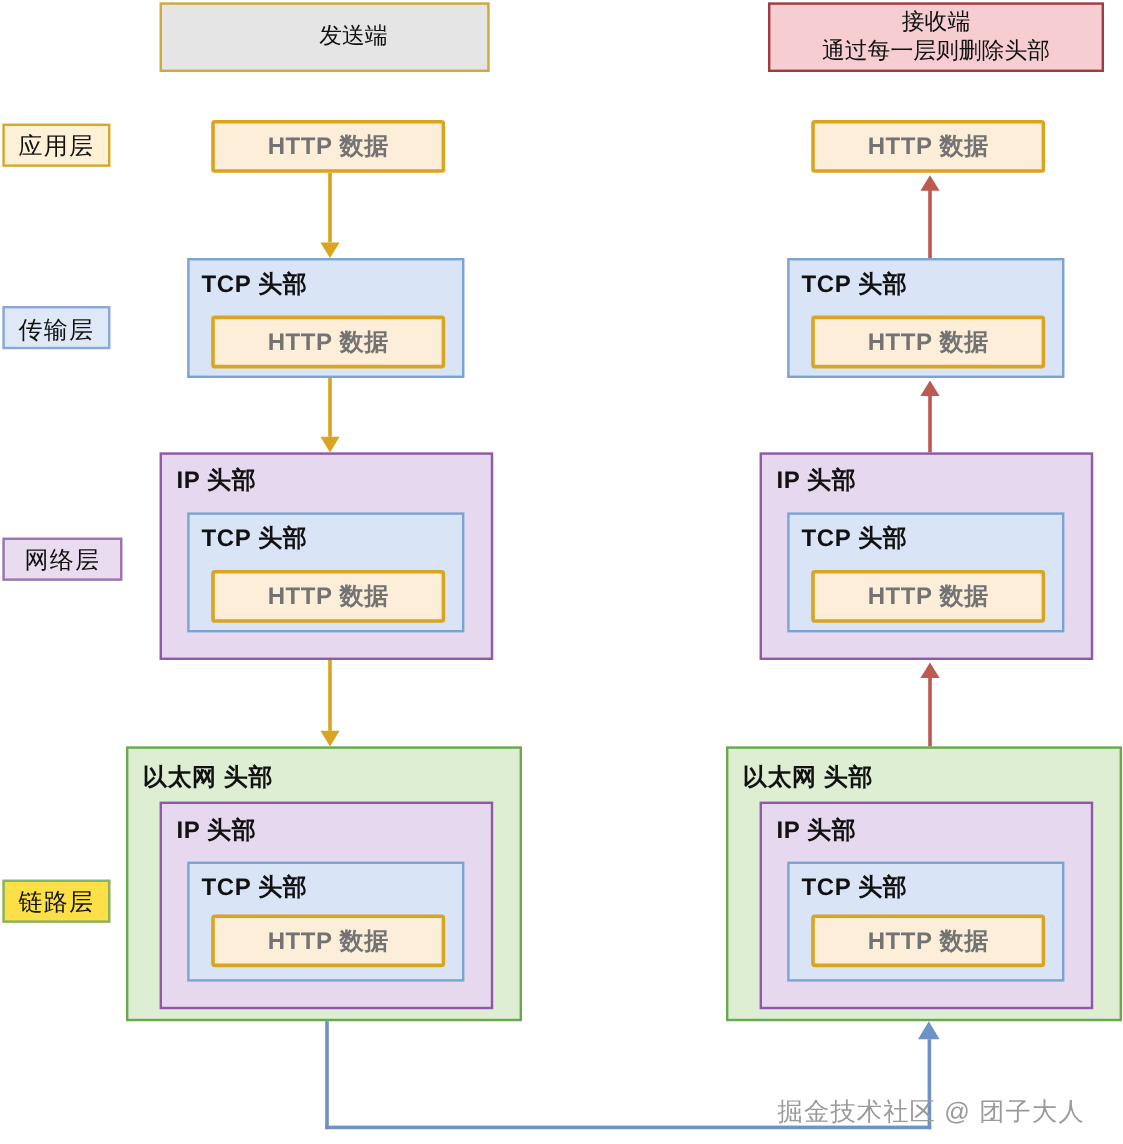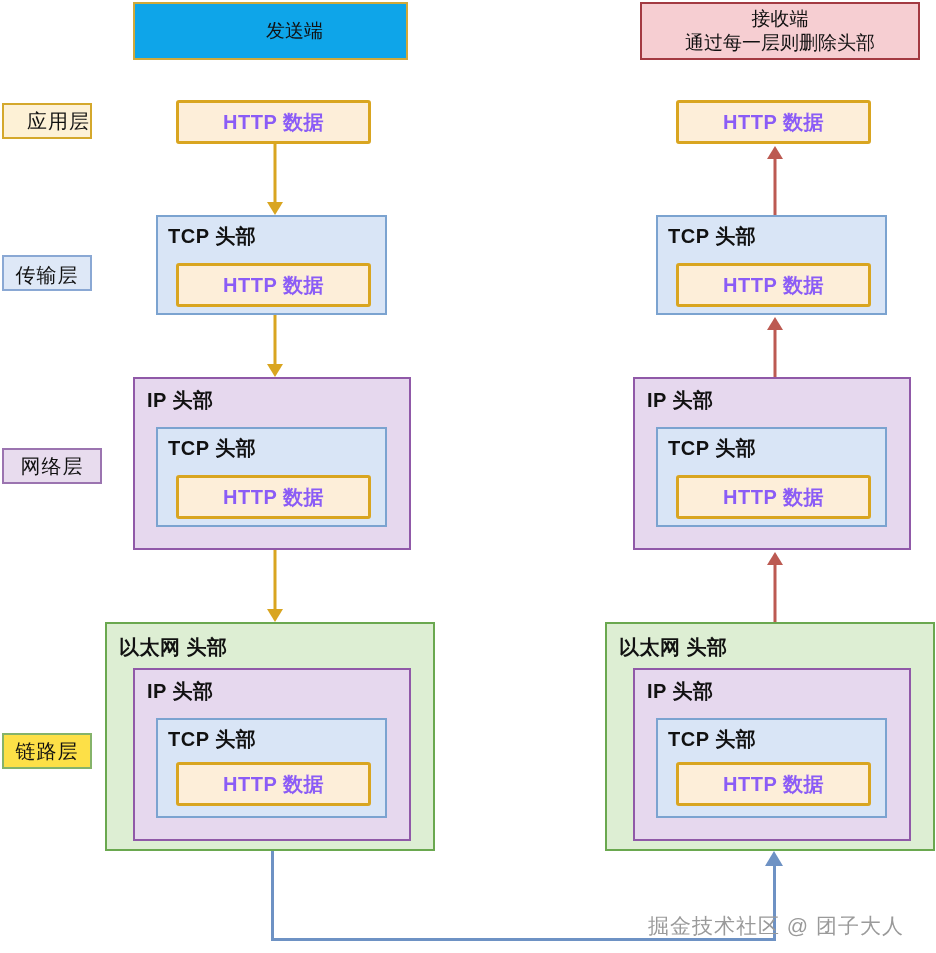--- a/index.html
+++ b/index.html
@@ -12,47 +12,47 @@
 
   
   .box{position:absolute;box-sizing:border-box;border-style:solid;}
 
   
   .banner{
     position:absolute;box-sizing:border-box;border:2px solid;
     display:flex;flex-direction:column;align-items:center;justify-content:center;
     line-height:1.28;font-size:19px;color:#111;white-space:nowrap;
   }
-  .banner-send{background:#0ea5e9;border-color:#d0a93a;padding-left:48px;}
+  .banner-send{background:#e5e5e5;border-color:#d0a93a;padding-left:48px;}
   .banner-recv{background:#f6ced2;border-color:#a33a42;}
 
   
   .laytag{
     position:absolute;box-sizing:border-box;border:2px solid;
     display:flex;align-items:center;justify-content:center;
     font-size:20px;color:#111;white-space:nowrap;letter-spacing:1px;
   }
-  .tag-app{background:#fdf1d6;border-color:#d4a82c;justify-content:flex-end;}
+  .tag-app{background:#fdf1d6;border-color:#d4a82c;}
   .tag-tra{background:#dee8f7;border-color:#8aa8d4;}
   .tag-net{background:#e8dcee;border-color:#9b74b0;}
   .tag-lnk{background:#fde047;border-color:#85b36a;}
 
   
   .pk-http{background:#fdeed9;border:3px solid #d9a520;}
   .pk-tcp {background:#d9e5f6;border:2px solid #7ba3d0;}
   .pk-ip  {background:#e6d8ee;border:2px solid #9059a8;}
   .pk-eth {background:#ddeed3;border:2px solid #6aa84f;}
 
   .hdr-txt{
     position:absolute;font-size:20px;font-weight:bold;color:#111;
     white-space:nowrap;letter-spacing:.5px;
   }
   .http-txt{
     position:absolute;left:0;right:0;top:50%;transform:translateY(-50%);
-    text-align:center;font-size:20px;font-weight:bold;color:#8b5cf6;
+    text-align:center;font-size:20px;font-weight:bold;color:#737373;
     white-space:nowrap;letter-spacing:.5px;
   }
 
   
   .arrow{position:absolute;}
   .arrow .shaft{position:absolute;left:50%;transform:translateX(-50%);width:3px;top:0;}
   .arrow .head{position:absolute;left:50%;transform:translateX(-50%);width:0;height:0;}
   .a-down .head{border-left:8px solid transparent;border-right:8px solid transparent;bottom:0;}
   .a-up   .head{border-left:8px solid transparent;border-right:8px solid transparent;top:0;}
   .a-gold .shaft{background:#d9a520;}

